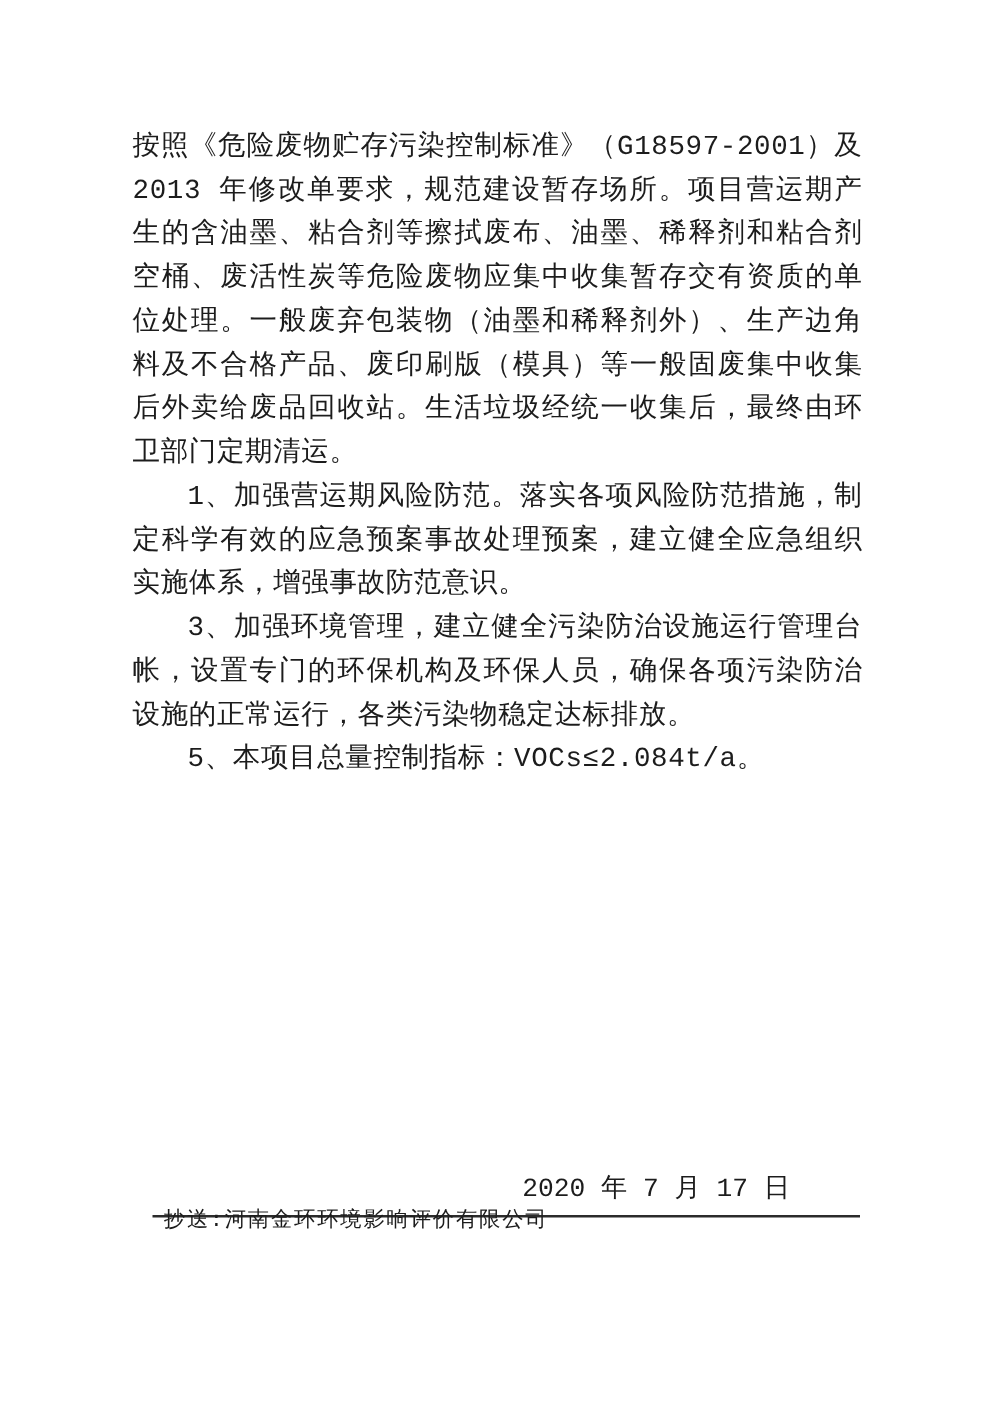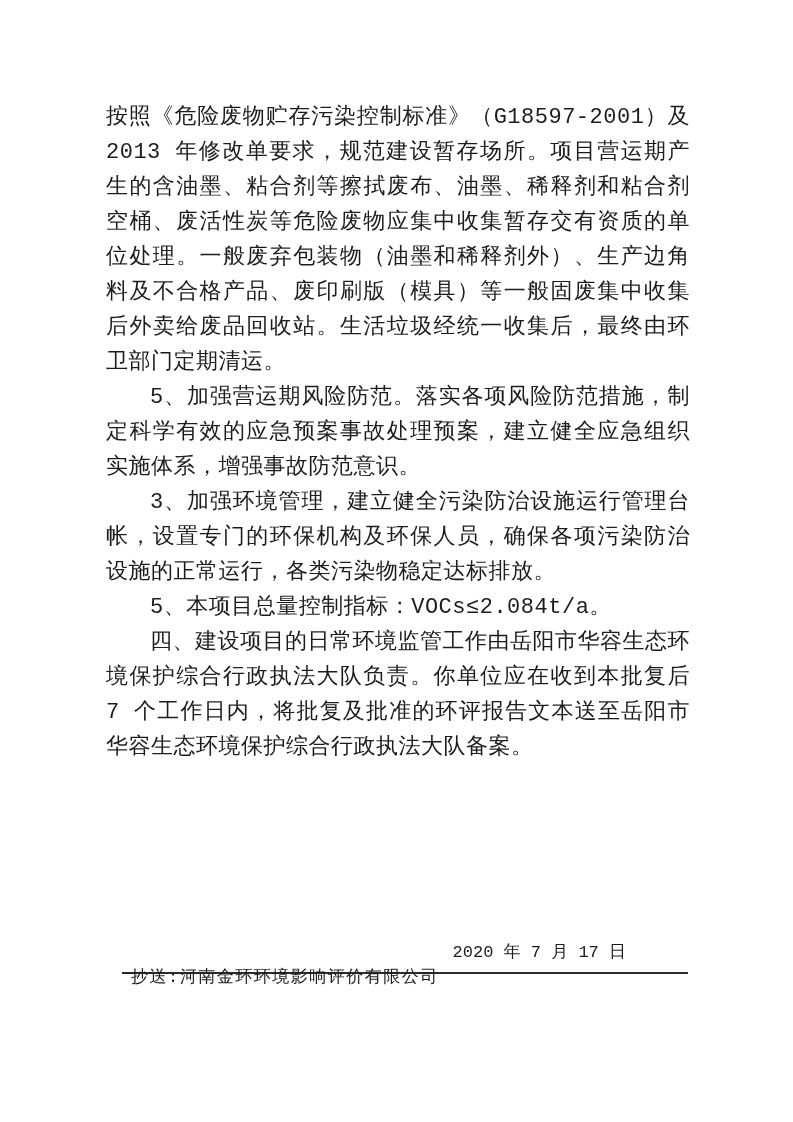--- a/index.html
+++ b/index.html
@@ -29,26 +29,26 @@
     }
     .body-text p {
       margin: 0;
       padding: 0;
     }
     .body-text p.indented {
       text-indent: 2em;
     }
     .date-line {
       position: absolute;
-      left: 106px;
+      left: 112px;
       top: 938px;
       width: 584px;
       padding-right: 64px;
       text-align: right;
-      font-size: 17px;
+      font-size: 21px;
       line-height: 30px;
     }
     .cc-rule-top {
       position: absolute;
       left: 122px;
       top: 972px;
       width: 566px;
       height: 2px;
       background: #2b2b2b;
     }
@@ -79,24 +79,23 @@
       line-height: 18px;
     }
   </style>
 </head>
 <body>
 
 <div class="page">
 
   <div class="body-text">
     <p>按照《危险废物贮存污染控制标准》（G18597-2001）及 2013 年修改单要求，规范建设暂存场所。项目营运期产生的含油墨、粘合剂等擦拭废布、油墨、稀释剂和粘合剂空桶、废活性炭等危险废物应集中收集暂存交有资质的单位处理。一般废弃包装物（油墨和稀释剂外）、生产边角料及不合格产品、废印刷版（模具）等一般固废集中收集后外卖给废品回收站。生活垃圾经统一收集后，最终由环卫部门定期清运。</p>
-    <p class="indented">5、加强营运期风险防范。落实各项风险防范措施，制定科学有效的应急预案事故处理预案，建立健全应急组织实施体系，增强事故防范意识。</p>
+    <p class="indented">1、加强营运期风险防范。落实各项风险防范措施，制定科学有效的应急预案事故处理预案，建立健全应急组织实施体系，增强事故防范意识。</p>
     <p class="indented">3、加强环境管理，建立健全污染防治设施运行管理台帐，设置专门的环保机构及环保人员，确保各项污染防治设施的正常运行，各类污染物稳定达标排放。</p>
     <p class="indented">5、本项目总量控制指标：VOCs≤2.084t/a。</p>
-    <p class="indented">四、建设项目的日常环境监管工作由岳阳市华容生态环境保护综合行政执法大队负责。你单位应在收到本批复后 7 个工作日内，将批复及批准的环评报告文本送至岳阳市华容生态环境保护综合行政执法大队备案。</p>
   </div>
 
   <div class="date-line">2020 年 7 月 17 日</div>
 
   <div class="cc-rule-top"></div>
 
   <div class="cc-line">抄送:河南金环环境影响评价有限公司</div>
 
   <div class="cc-rule-bottom"></div>
 

